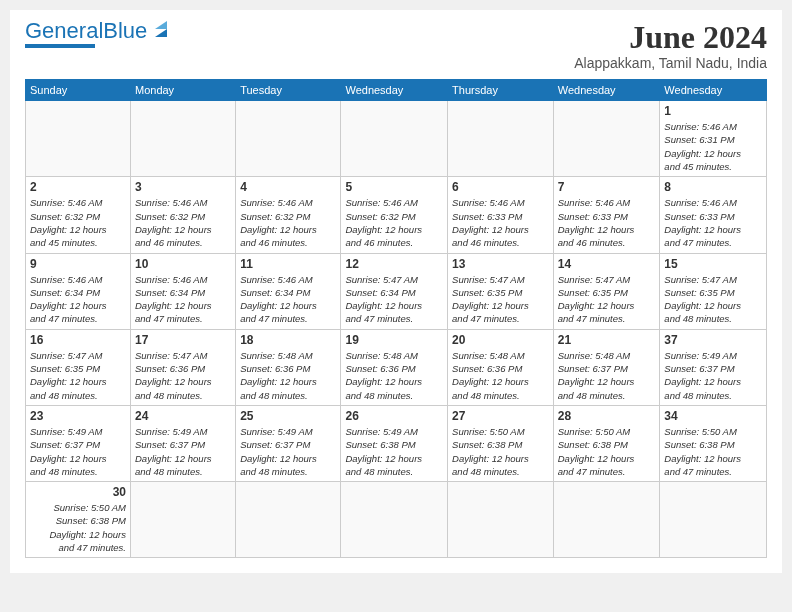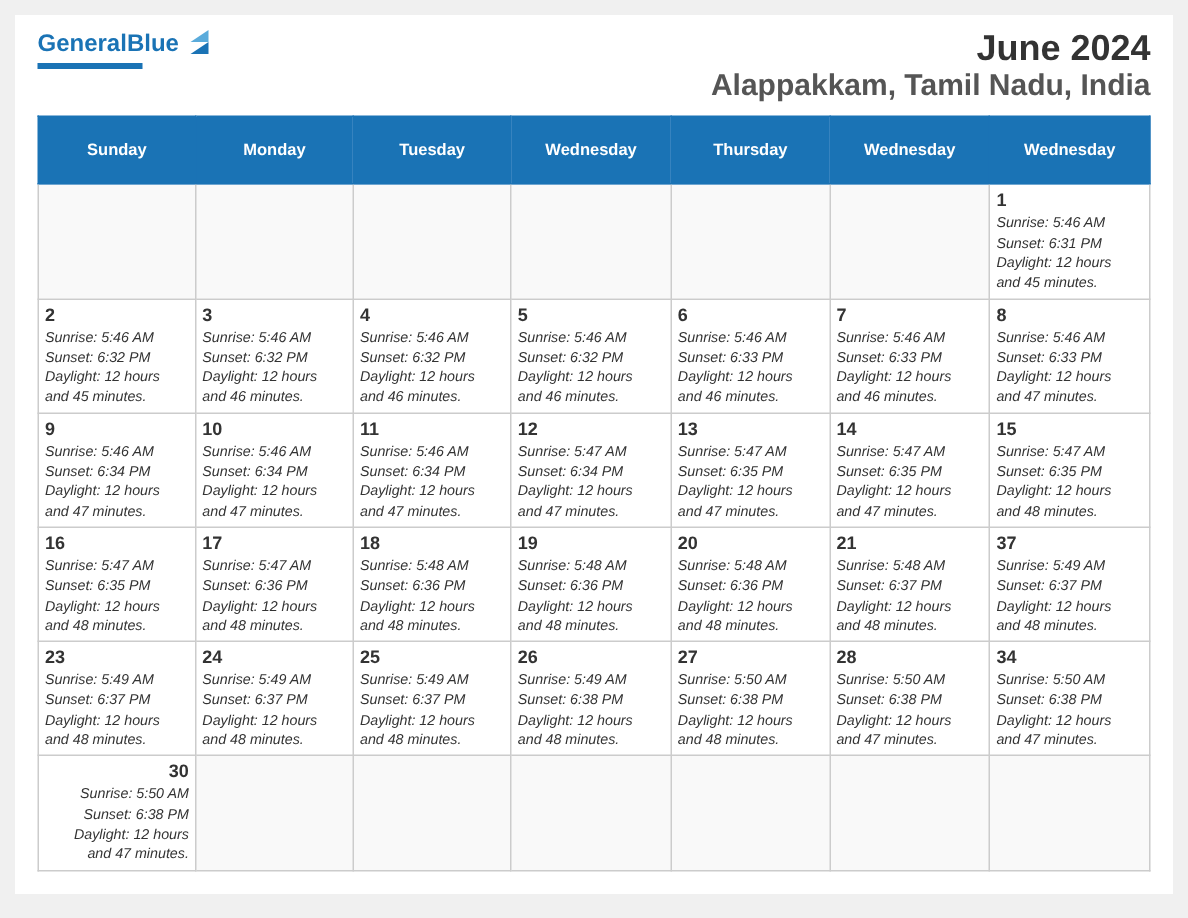--- a/index.html
+++ b/index.html
@@ -21,60 +21,61 @@
       justify-content: space-between;
       align-items: flex-start;
       margin-bottom: 8px;
     }
     .logo {
       display: flex;
       flex-direction: column;
       align-items: flex-start;
     }
     .logo-text {
-      font-size: 16px;
-      font-weight: bold;
+      font-size: 22px;
+      font-weight: normal;
       color: #333;
       line-height: 1;
     }
     .logo-text span {
       color: #1a73b5;
     }
     .logo-blue-bar {
       width: 70px;
       height: 4px;
       background: #1a73b5;
       margin-top: 2px;
     }
     .title-block {
       text-align: right;
     }
     .title-block h1 {
-      font-size: 24px;
+      font-size: 32px;
       font-weight: bold;
       color: #333;
       line-height: 1.1;
+      font-family: Liberation Serif, serif;
     }
     .title-block h2 {
-      font-size: 20px;
-      font-weight: bold;
+      font-size: 14px;
+      font-weight: normal;
       color: #555;
     }
     .calendar-table {
       width: 100%;
       border-collapse: collapse;
       font-size: 10px;
     }
     .calendar-table thead th {
       background: #1a73b5;
       color: white;
-      text-align: center;
-      padding: 16px 4px;
+      text-align: left;
+      padding: 4px 4px;
       font-size: 11px;
-      font-weight: bold;
+      font-weight: normal;
       border: 1px solid #1a73b5;
     }
     .calendar-table tbody td {
       border: 1px solid #ccc;
       vertical-align: top;
       padding: 3px 4px;
       width: 110px;
       min-height: 70px;
       background: white;
     }

